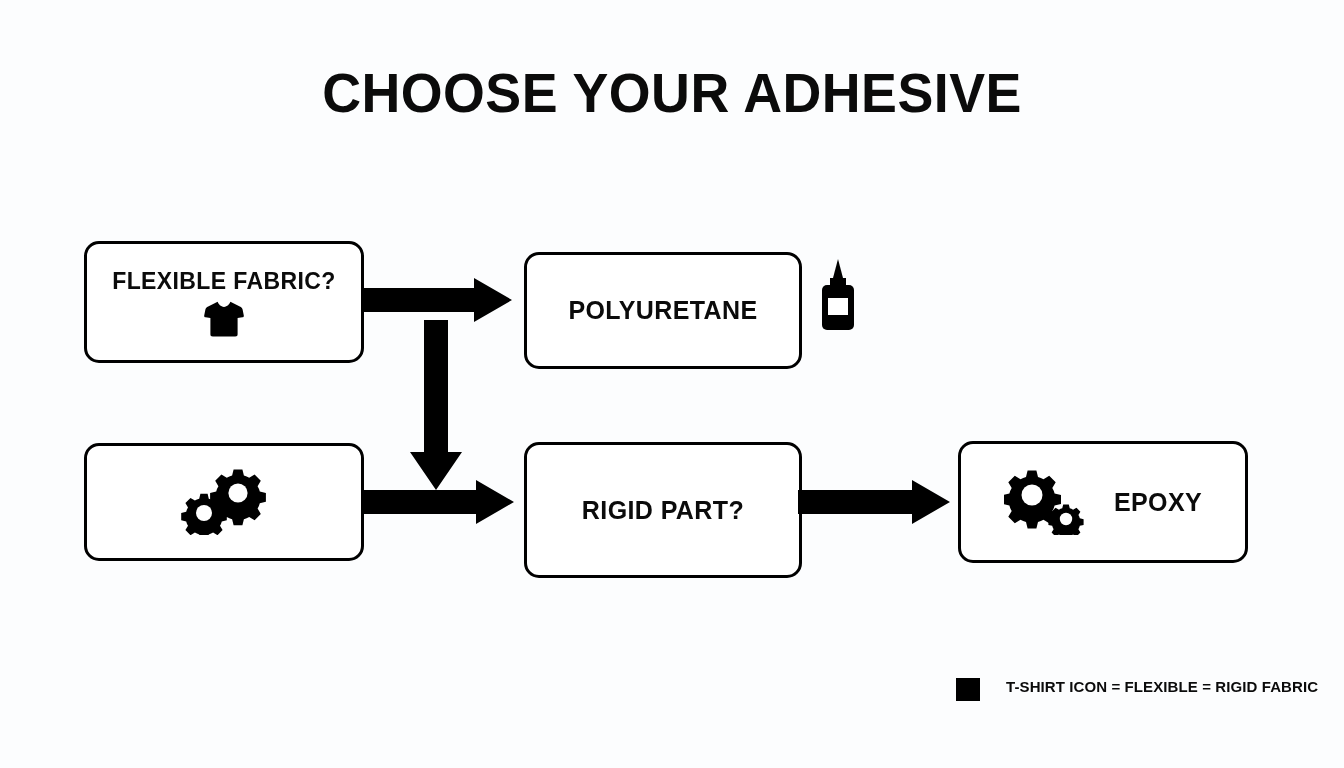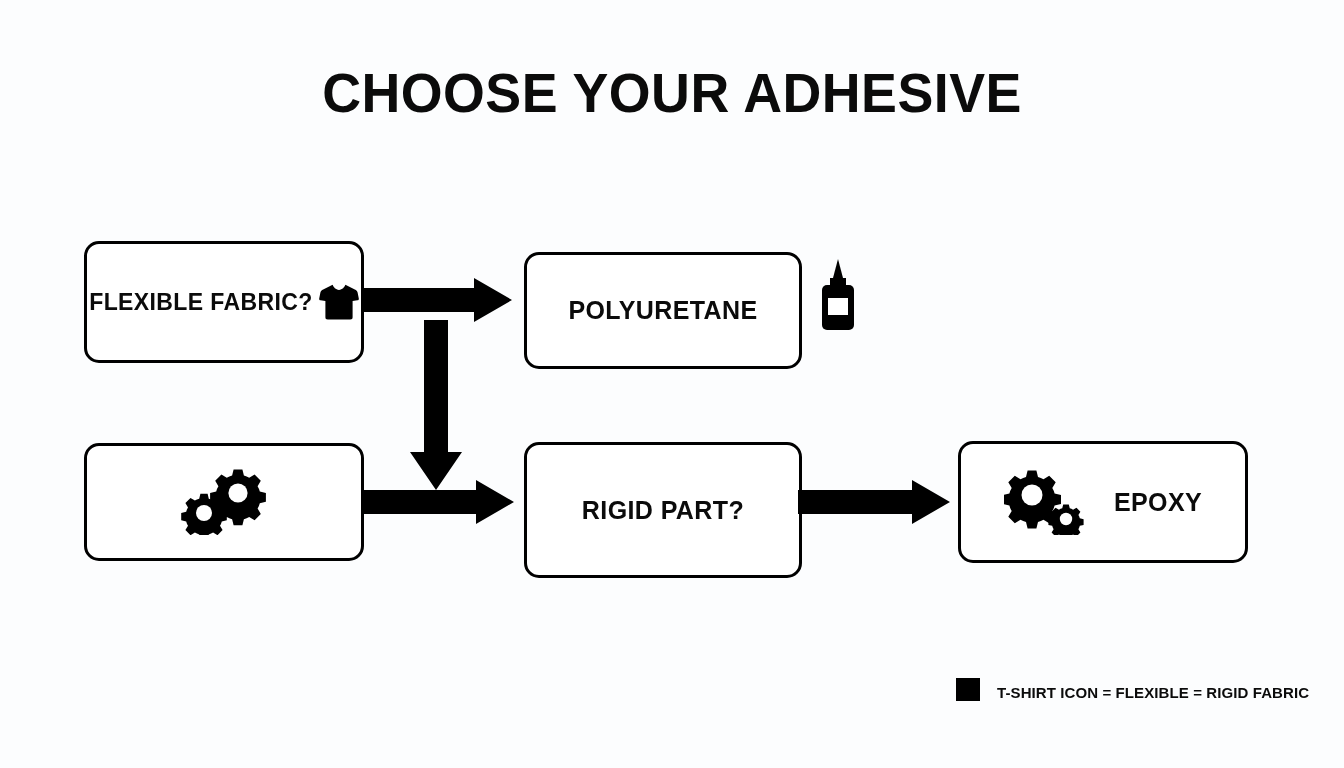--- a/index.html
+++ b/index.html
@@ -58,21 +58,21 @@
     color: #0b0b0b;
     white-space: nowrap;
   }
 
   
   #node-flexible-fabric {
     left: 84px;
     top: 241px;
     width: 280px;
     height: 122px;
-    flex-direction: row;
+    flex-direction: column;
     gap: 6px;
   }
   #node-flexible-fabric .label { font-size: 23px; }
 
   #node-polyuretane {
     left: 524px;
     top: 252px;
     width: 278px;
     height: 117px;
   }
@@ -123,22 +123,22 @@
   #arrow-branch-down    { left: 408px; top: 320px; width: 56px; height: 170px; }
   #arrow-gears-to-rigid { left: 362px; top: 480px; width: 152px; height: 44px; }
   #arrow-rigid-to-epoxy { left: 798px; top: 480px; width: 152px; height: 44px; }
 
   
   #legend {
     position: absolute;
     left: 956px;
     top: 678px;
     display: flex;
-    align-items: flex-end;
-    gap: 17px;
+    align-items: flex-start;
+    gap: 26px;
   }
   #legend .swatch {
     width: 24px;
     height: 23px;
     background: #000000;
     flex: none;
   }
   #legend .legend-text {
     font-family: "Liberation Sans", sans-serif;
     font-weight: bold;

